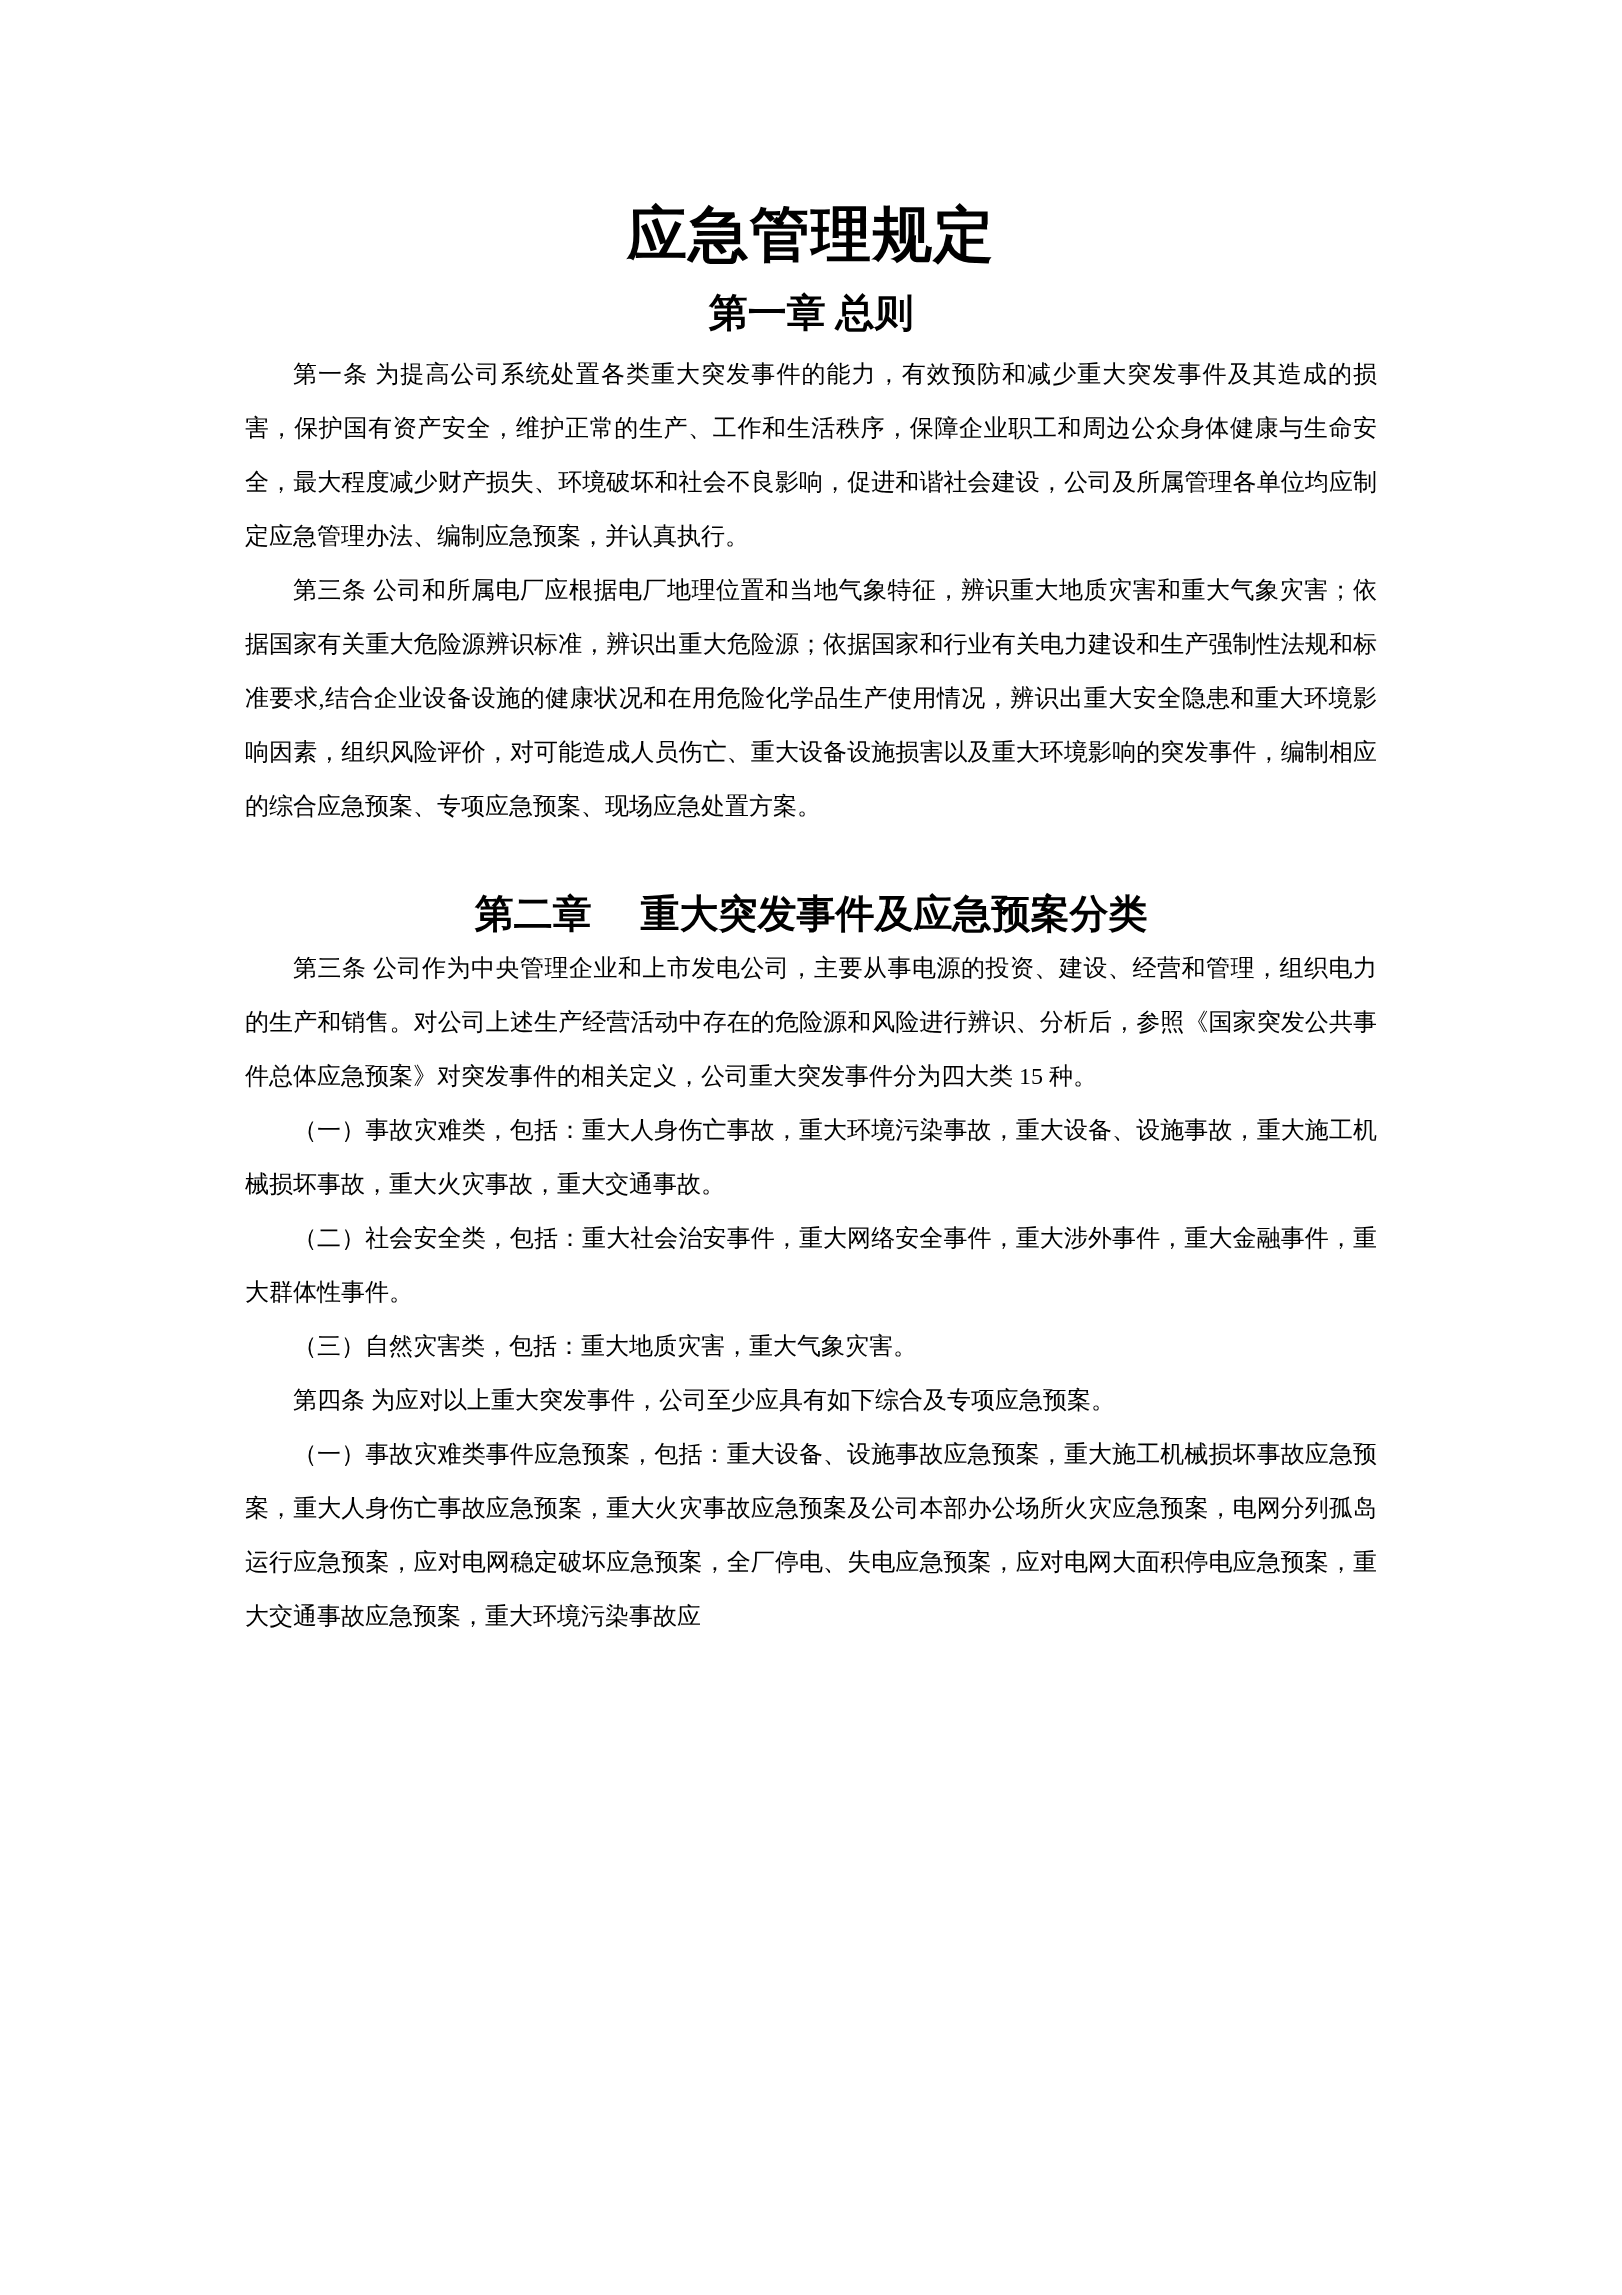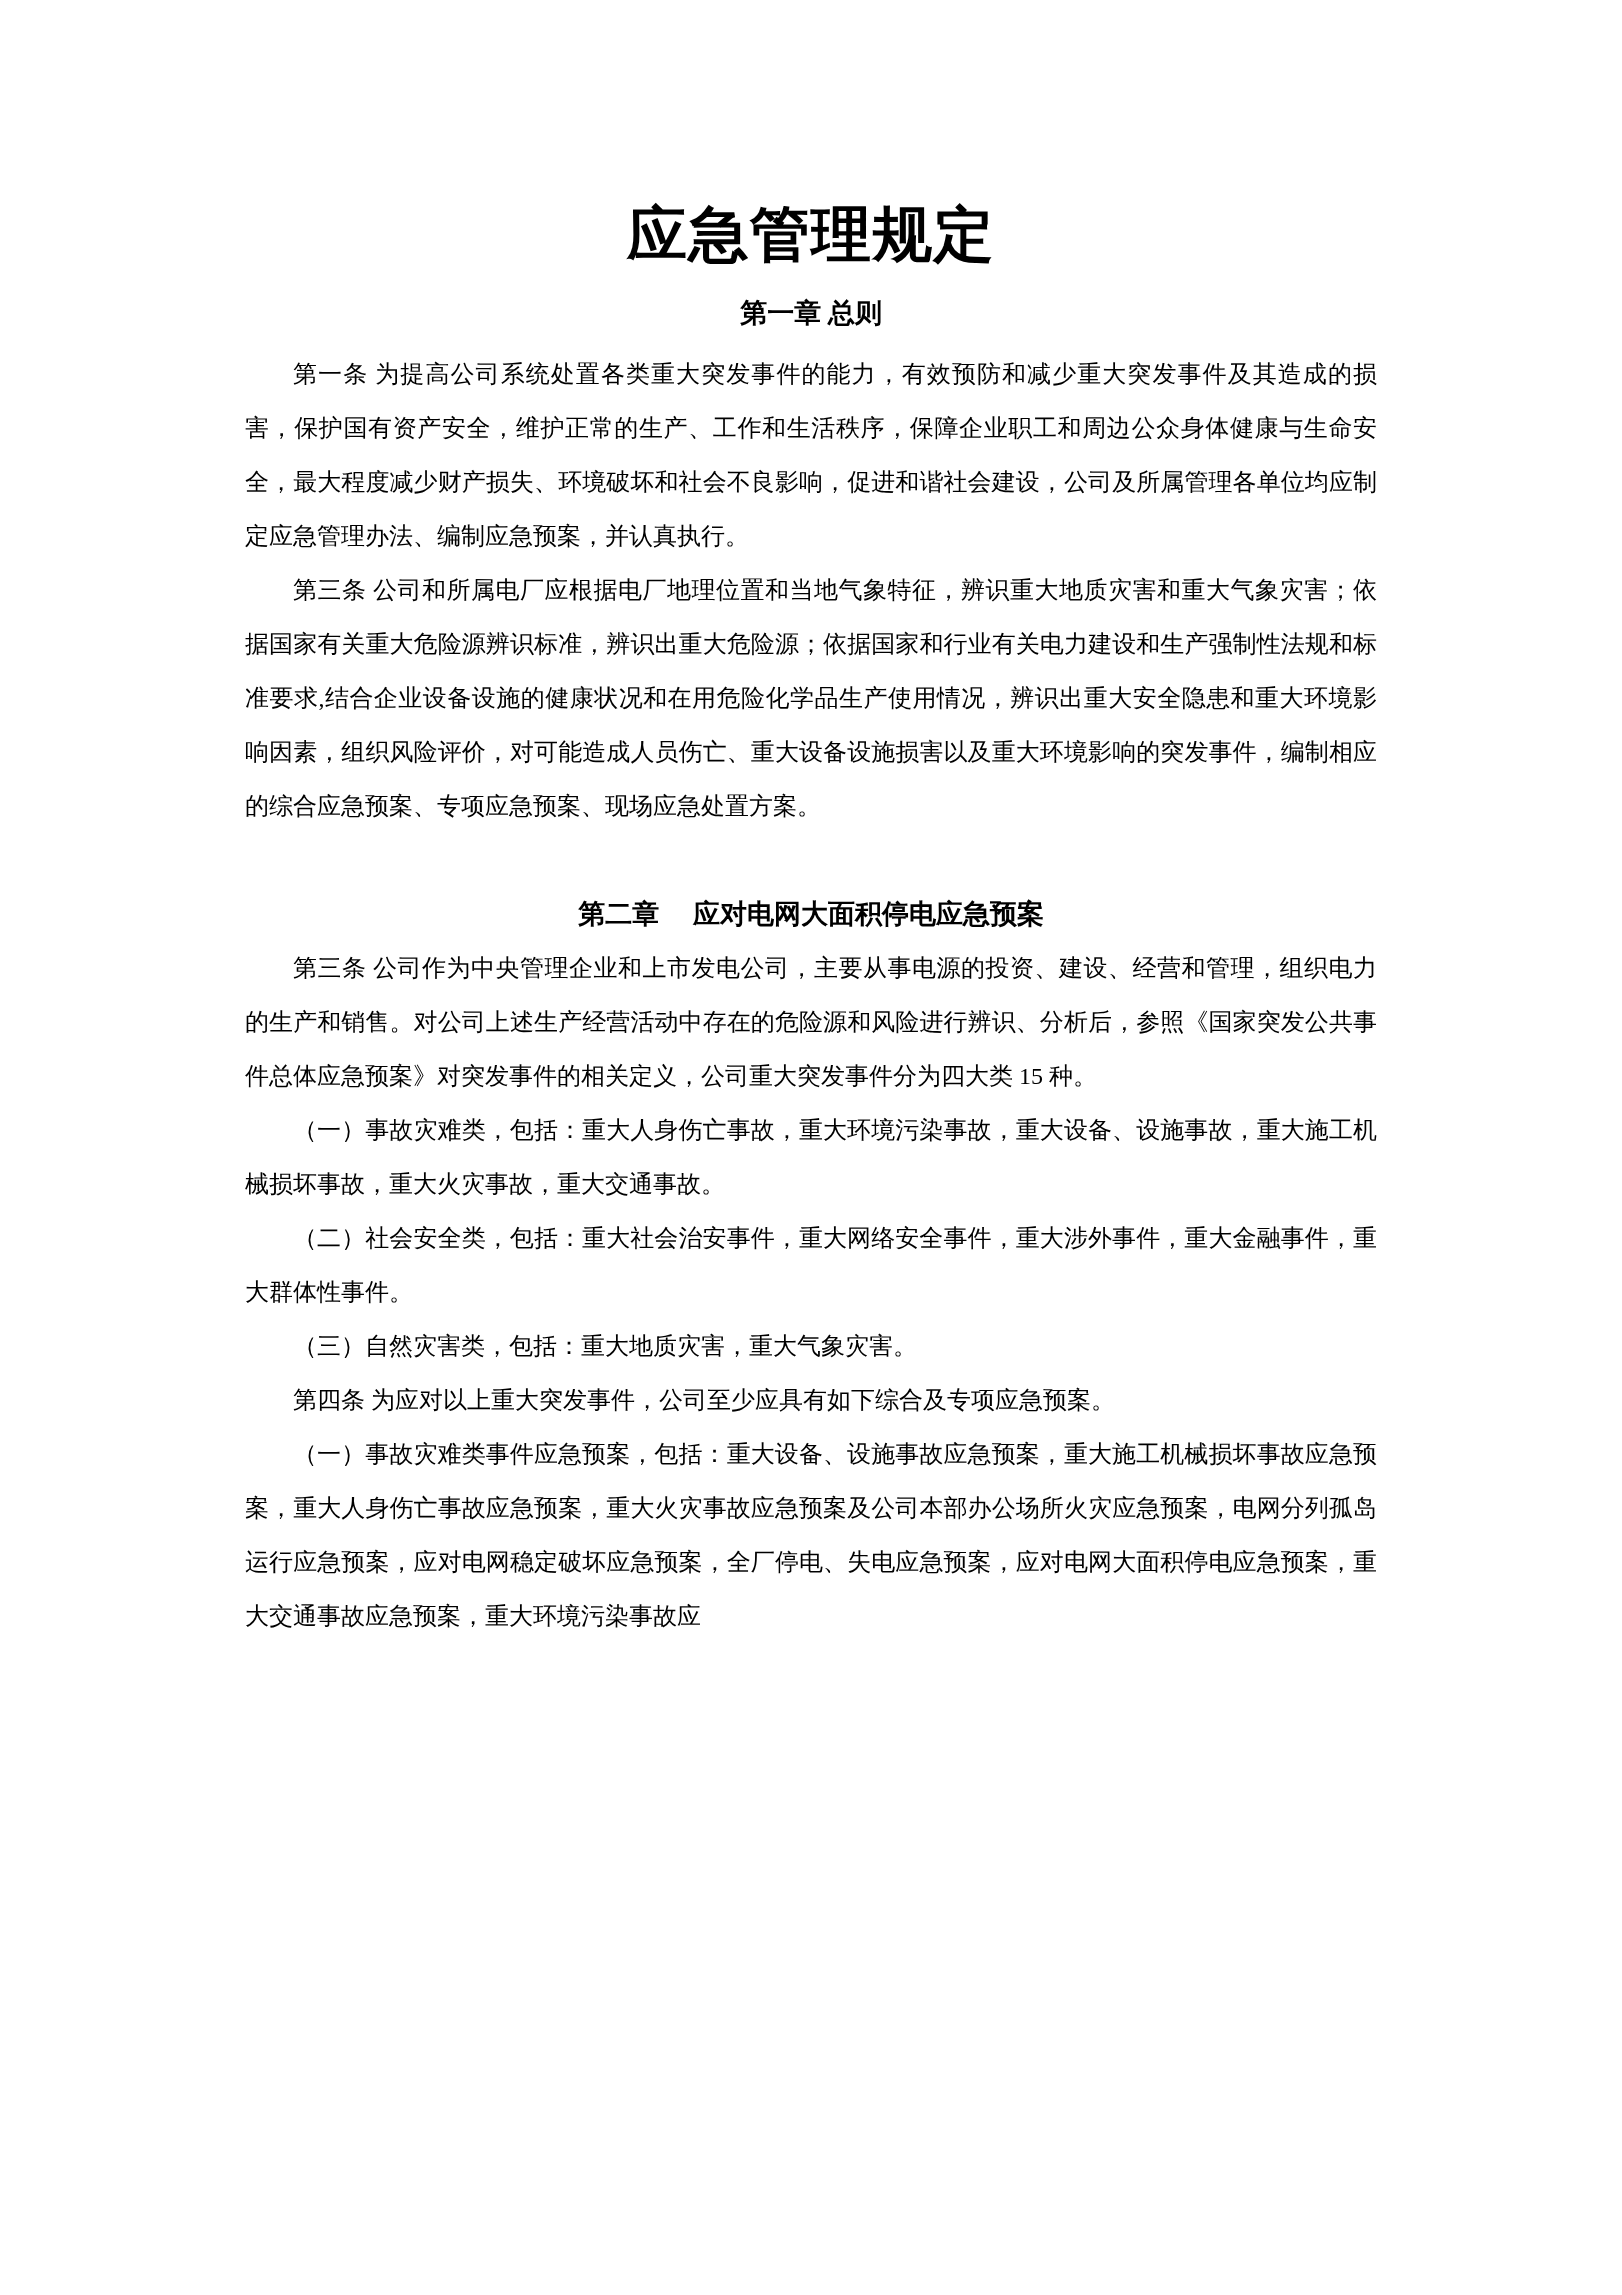--- a/index.html
+++ b/index.html
@@ -31,21 +31,21 @@
   .doc-title {
     margin: 0;
     font-size: 60px;
     line-height: 65px;
     font-weight: bold;
     text-align: center;
     letter-spacing: 1.3px;
   }
   .chapter-heading {
     margin: 0;
-    font-size: 27px;
+    font-size: 39px;
     line-height: 54px;
     font-weight: bold;
     text-align: center;
   }
   .chapter-1 {
     margin-top: 18.3px;
   }
   .chapter-2 {
     margin-top: 54px;
   }
@@ -71,21 +71,21 @@
 
     <h1 class="doc-title">应急管理规定</h1>
 
     <h2 class="chapter-heading chapter-1">第一章 总则</h2>
 
     <p class="body-par first">第一条 为提高公司系统处置各类重大突发事件的能力，有效预防和减少重大突发事件及其造成的损害，保护国有资产安全，维护正常的生产、工作和生活秩序，保障企业职工和周边公众身体健康与生命安全，最大程度减少财产损失、环境破坏和社会不良影响，促进和谐社会建设，公司及所属管理各单位均应制定应急管理办法、编制应急预案，并认真执行。</p>
 
 
     <p class="body-par">第三条 公司和所属电厂应根据电厂地理位置和当地气象特征，辨识重大地质灾害和重大气象灾害；依据国家有关重大危险源辨识标准，辨识出重大危险源；依据国家和行业有关电力建设和生产强制性法规和标准要求,结合企业设备设施的健康状况和在用危险化学品生产使用情况，辨识出重大安全隐患和重大环境影响因素，组织风险评价，对可能造成人员伤亡、重大设备设施损害以及重大环境影响的突发事件，编制相应的综合应急预案、专项应急预案、现场应急处置方案。</p>
 
-    <h2 class="chapter-heading chapter-2">第二章　 应对电网大面积停电应急预案</h2>
+    <h2 class="chapter-heading chapter-2">第二章　 重大突发事件及应急预案分类</h2>
 
     <p class="body-par">第三条 公司作为中央管理企业和上市发电公司，主要从事电源的投资、建设、经营和管理，组织电力的生产和销售。对公司上述生产经营活动中存在的危险源和风险进行辨识、分析后，参照《国家突发公共事件总体应急预案》对突发事件的相关定义，公司重大突发事件分为四大类 15 种。</p>
 
     <p class="body-par">（一）事故灾难类，包括：重大人身伤亡事故，重大环境污染事故，重大设备、设施事故，重大施工机械损坏事故，重大火灾事故，重大交通事故。</p>
 
     <p class="body-par">（二）社会安全类，包括：重大社会治安事件，重大网络安全事件，重大涉外事件，重大金融事件，重大群体性事件。</p>
 
     <p class="body-par">（三）自然灾害类，包括：重大地质灾害，重大气象灾害。</p>
 
 

